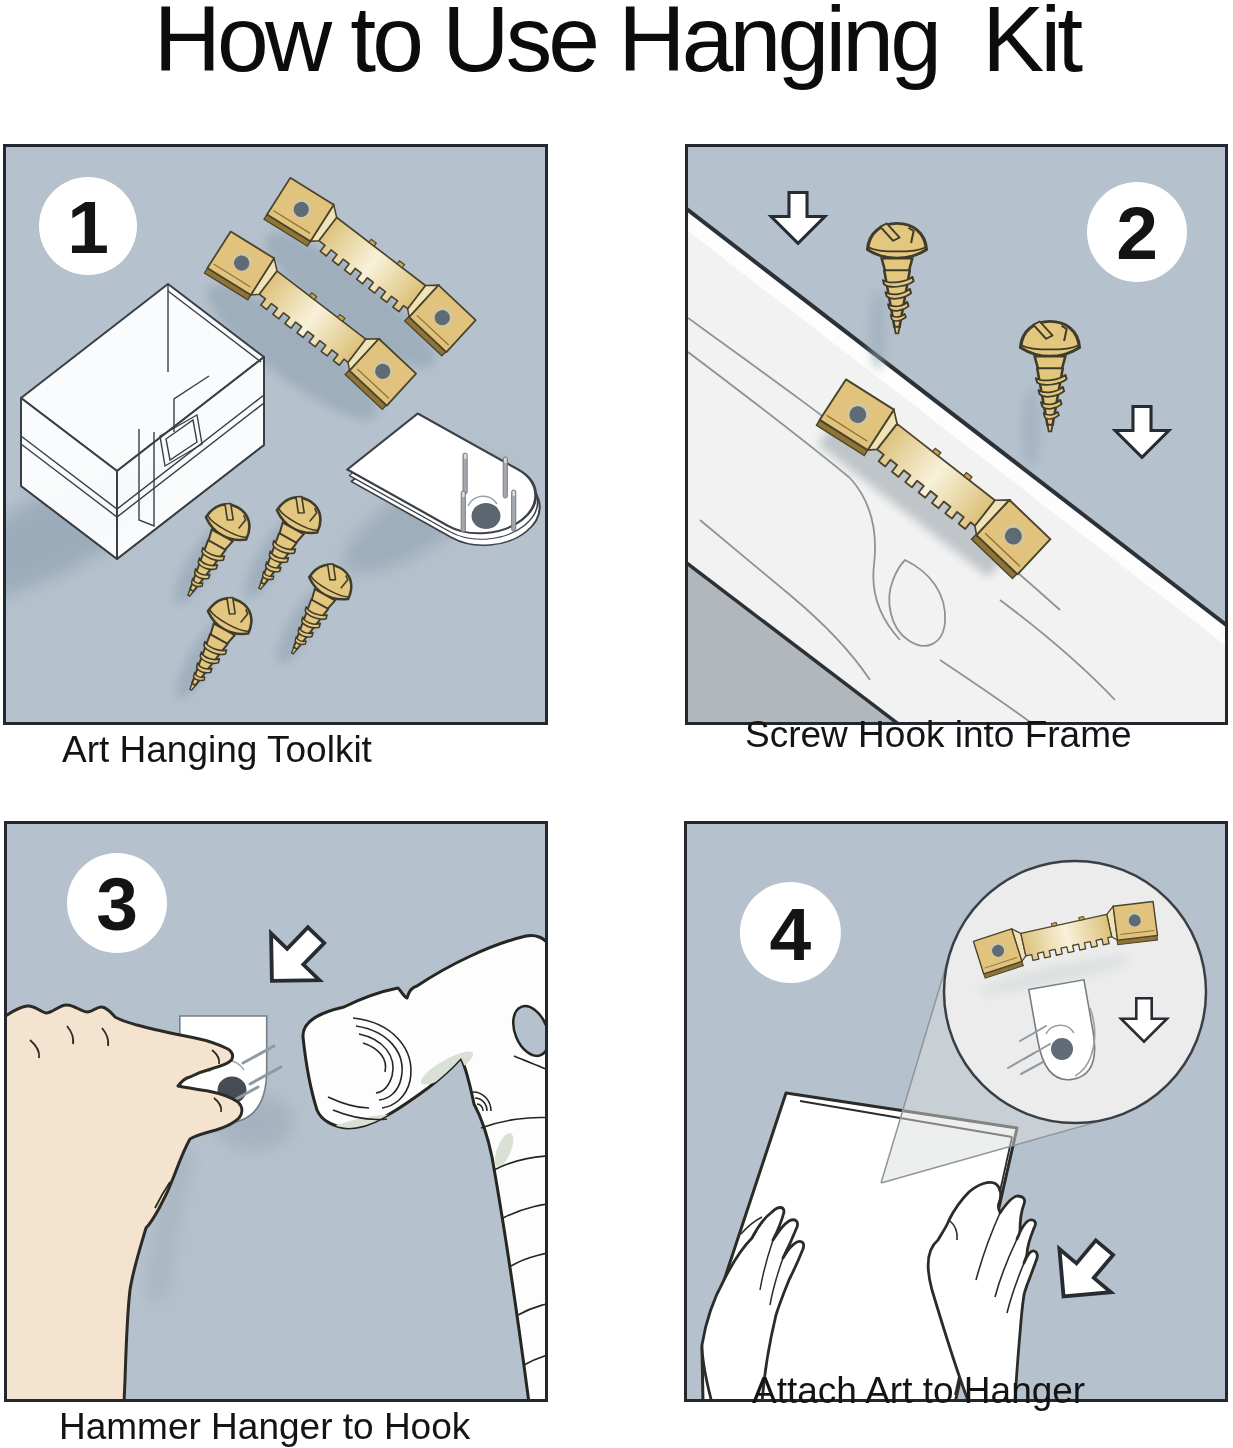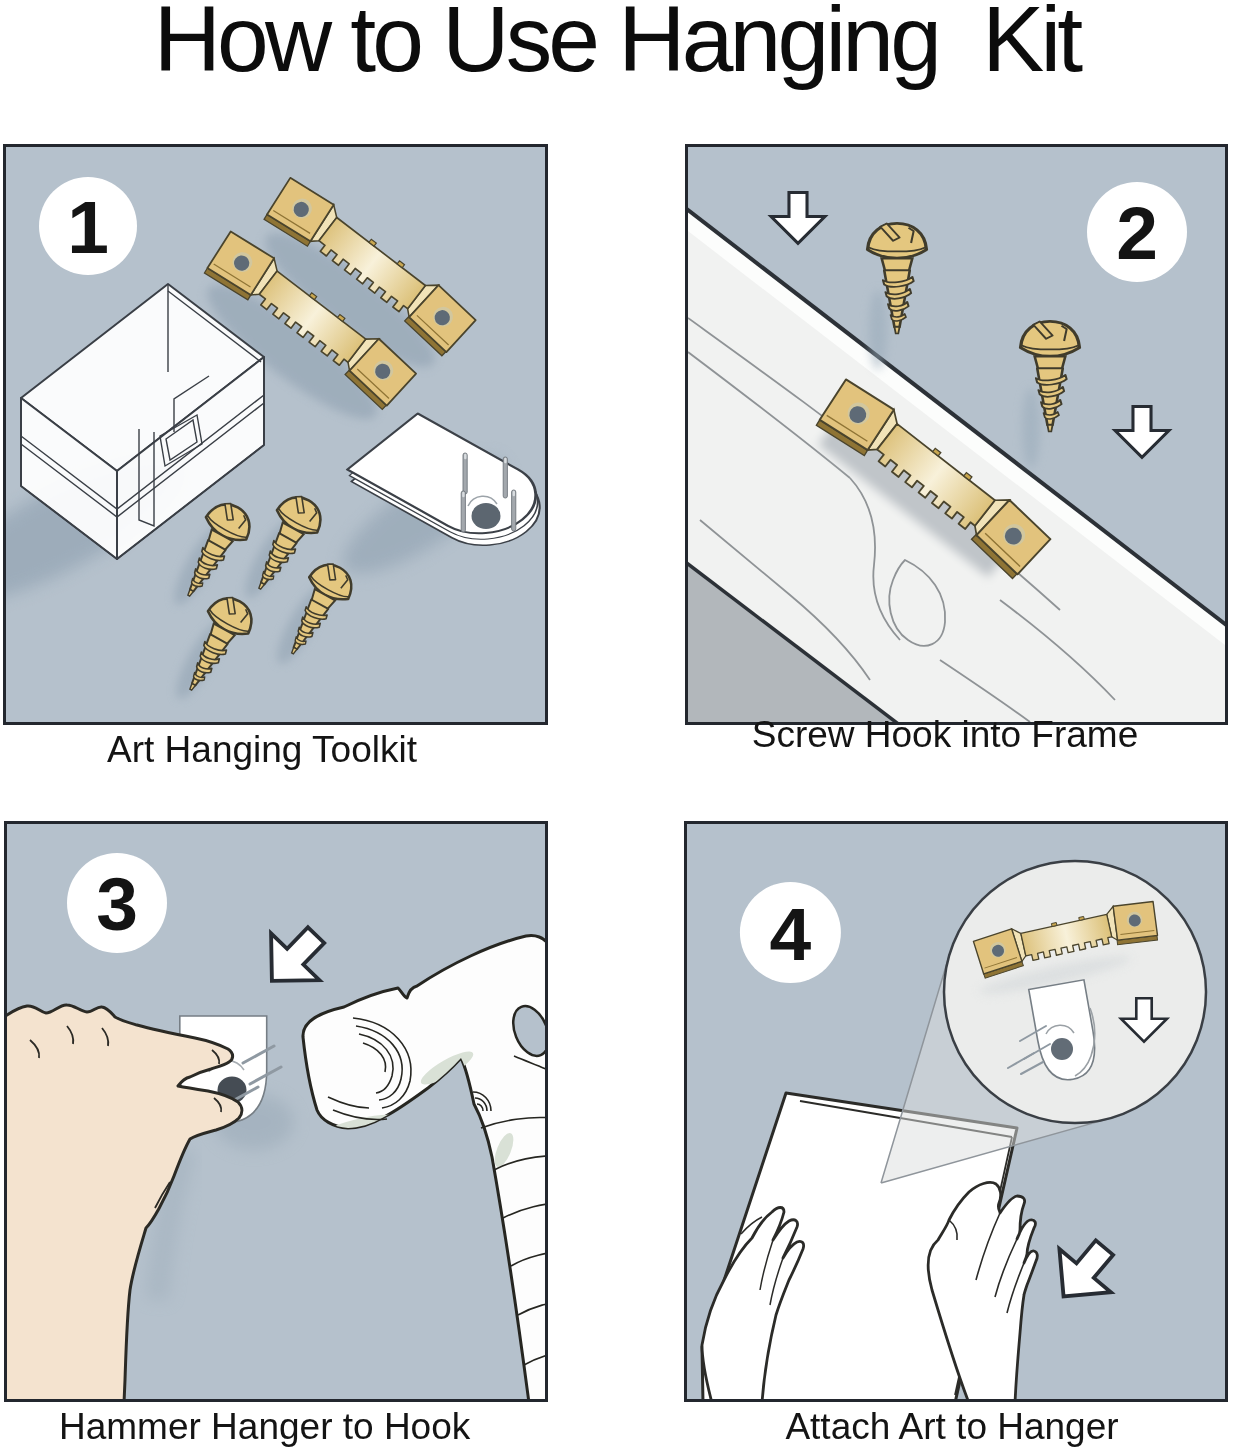--- a/index.html
+++ b/index.html
@@ -1,16 +1,16 @@
 <!DOCTYPE html>
 <html><head><meta charset="utf-8"><style>
 html,body{margin:0;padding:0;width:1233px;height:1448px;background:#fff;overflow:hidden}
 body{font-family:"Liberation Sans",sans-serif;position:relative}
 .ttl{position:absolute;left:0;top:-14px;width:1233px;text-align:center;font-size:93px;color:#0c0c0c;white-space:pre;letter-spacing:-3.8px}
-.cap{position:absolute;font-size:37px;color:#141414;text-align:center;white-space:pre;letter-spacing:0px}
+.cap{position:absolute;font-size:37px;color:#141414;white-space:pre;letter-spacing:0px}
 #art{position:absolute;left:0;top:0}
 </style></head><body>
 <svg id="art" width="1233" height="1448" viewBox="0 0 1233 1448">
 <defs>
 <linearGradient id="gold" x1="-95" y1="0" x2="95" y2="0" gradientUnits="userSpaceOnUse">
 <stop offset="0" stop-color="#ecd9a4"></stop>
         <stop offset="0.22" stop-color="#d8b96a"></stop>
 <stop offset="0.5" stop-color="#f8f1da"></stop>
         <stop offset="0.78" stop-color="#d6b765"></stop>
 <stop offset="1" stop-color="#eedcab"></stop>
@@ -353,13 +353,13 @@
 
  <circle cx="790.4" cy="932.5" r="50.5" fill="#ffffff"></circle>
  <text x="790.4" y="959.5" text-anchor="middle" font-family="Liberation Sans, sans-serif" font-size="75" font-weight="bold" fill="#141414">4</text>
 </g>
 </g>
 </svg>
 <div class="ttl">How to Use Hanging  Kit</div>
 <div class="cap" style="left:62px;top:729px;width:400px">Art Hanging Toolkit</div>
 <div class="cap" style="left:745px;top:714px;width:400px">Screw Hook into Frame</div>
 <div class="cap" style="left:59px;top:1406px;width:400px">Hammer Hanger to Hook</div>
-<div class="cap" style="left:752px;top:1406px;width:400px">Attach Art to Hanger</div>
+<div class="cap" style="left:752px;top:1370px;width:400px">Attach Art to Hanger</div>
 
 </body></html>

